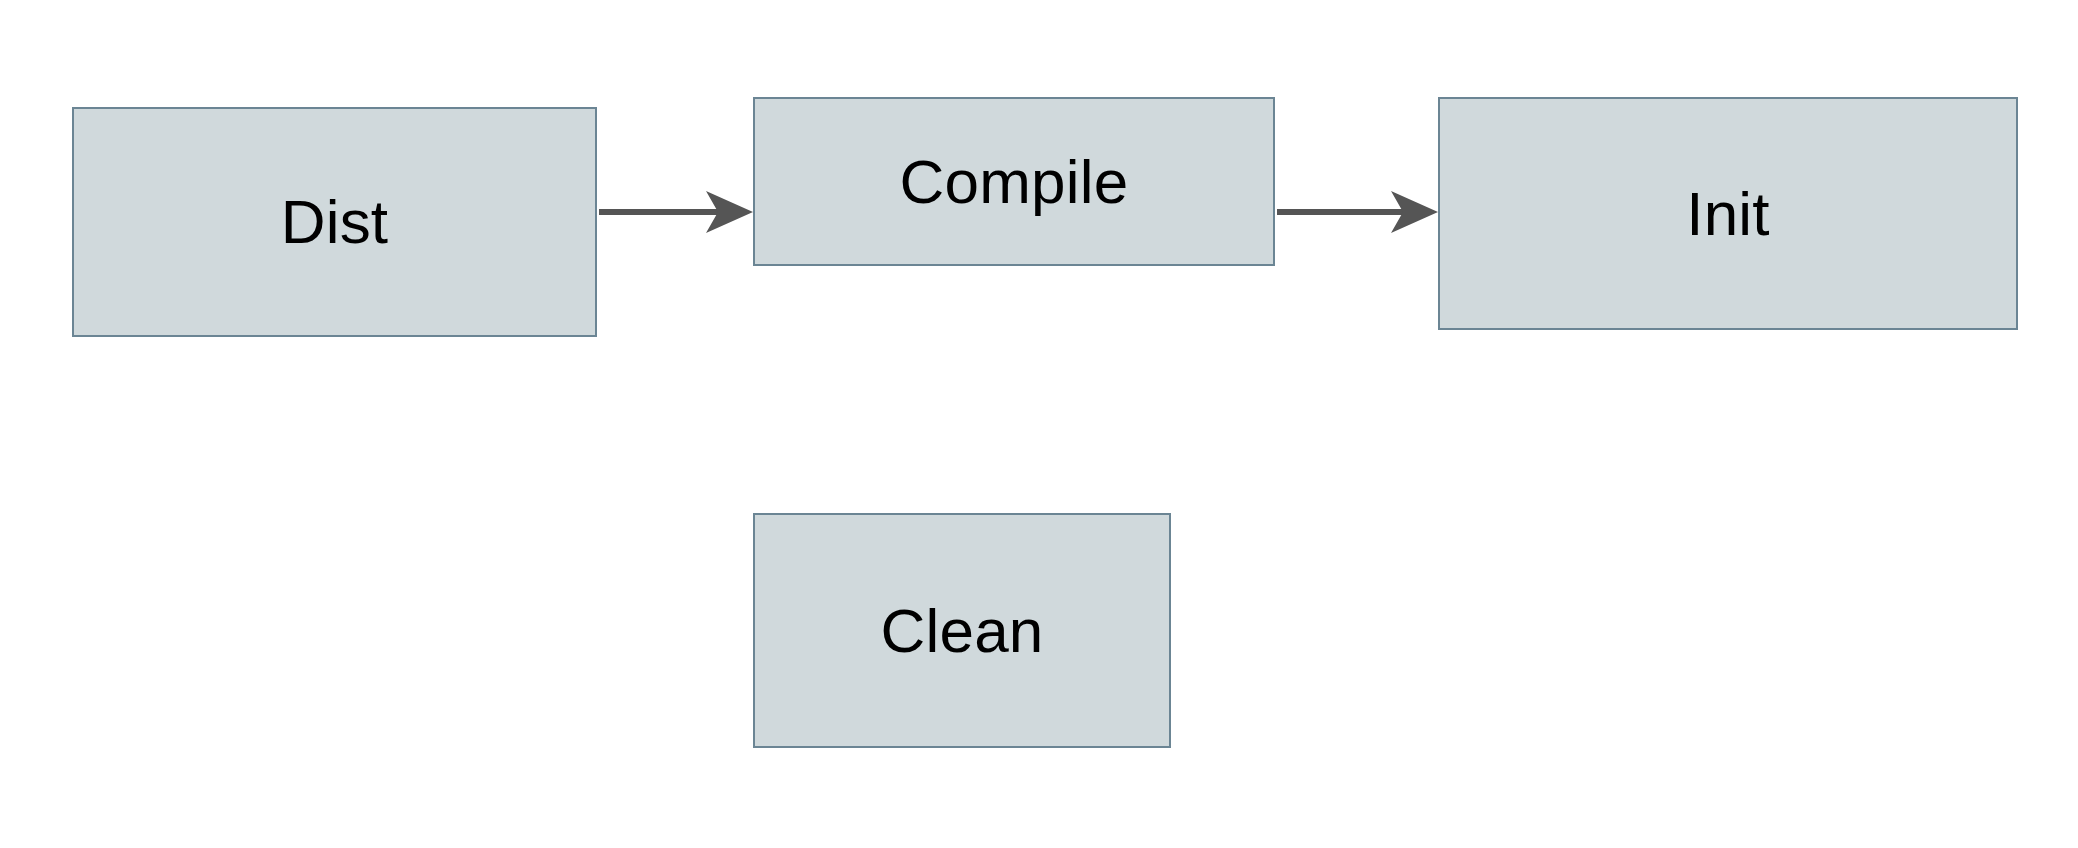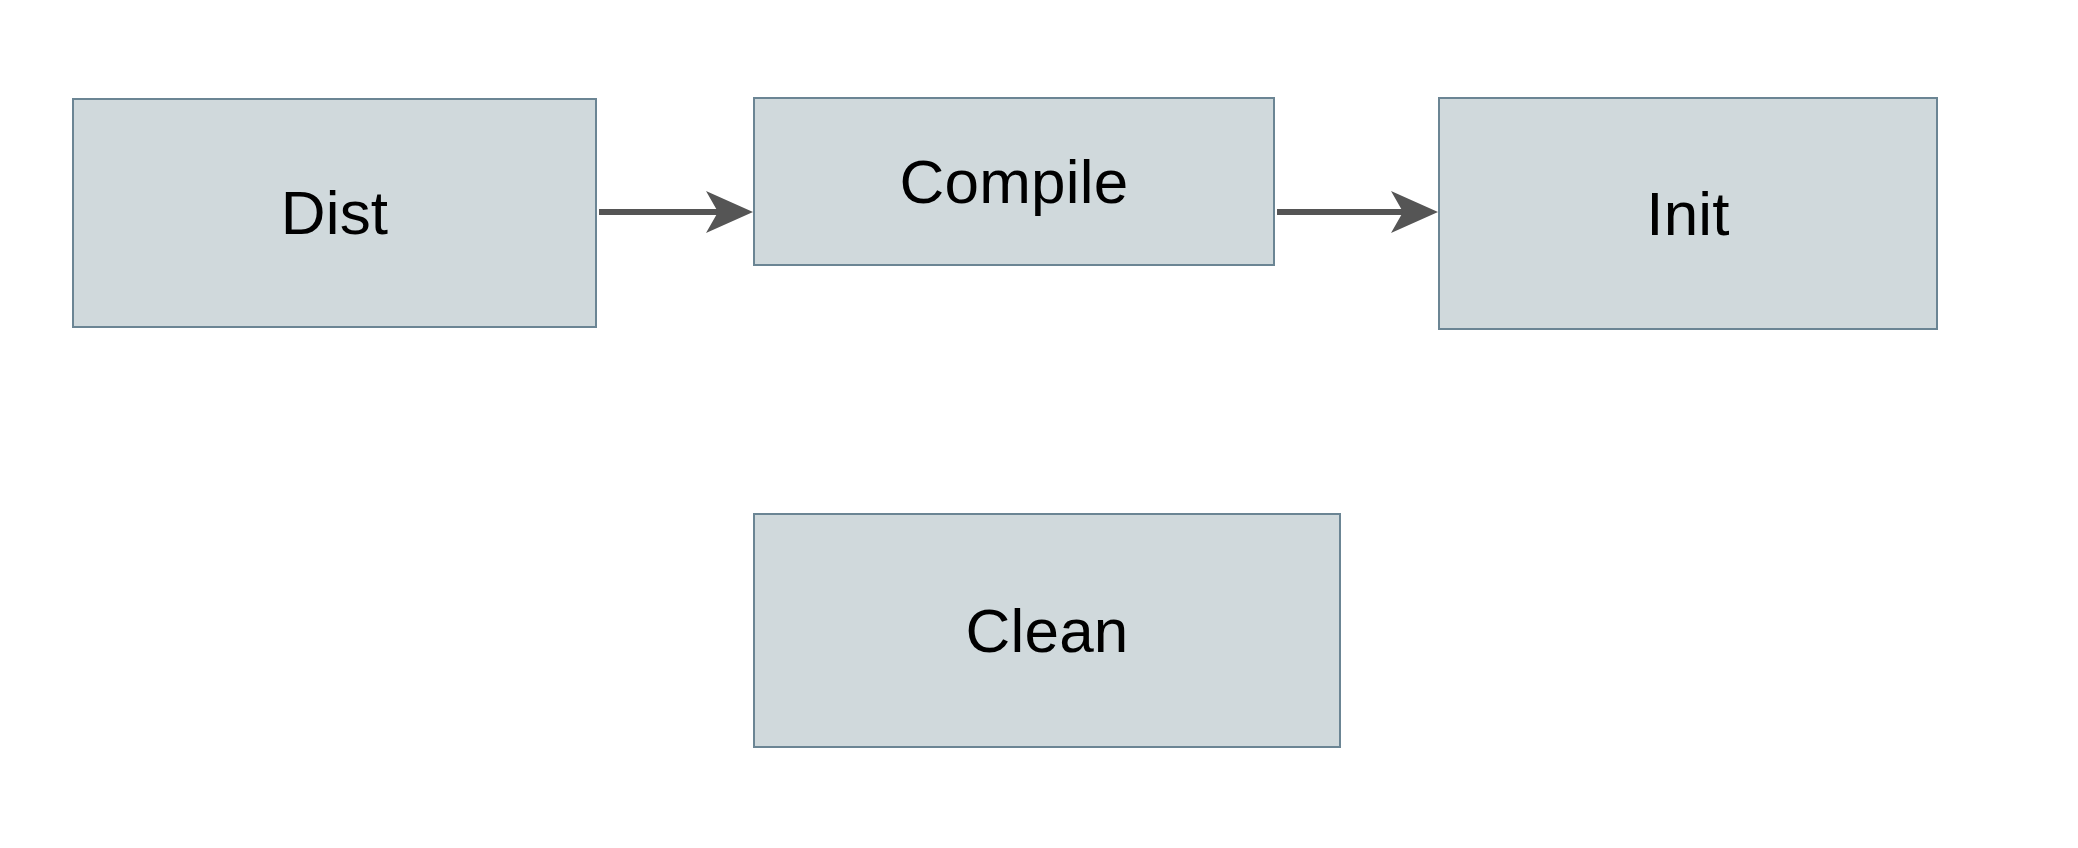--- a/index.html
+++ b/index.html
@@ -48,24 +48,24 @@
     fill: none;
     stroke: #555555;
     stroke-width: 6;
   }
   .edge-head {
     fill: #555555;
     stroke: none;
   }
 
   
-  #node-dist    { left: 72px;   top: 98px;  width: 525px; height: 230px; }
+  #node-dist    { left: 72px;   top: 107px;  width: 525px; height: 230px; }
   #node-compile { left: 753px;  top: 97px;  width: 522px; height: 169px; }
-  #node-init    { left: 1438px; top: 97px;  width: 500px; height: 233px; }
-  #node-clean   { left: 753px;  top: 513px; width: 588px; height: 235px; }
+  #node-init    { left: 1438px; top: 97px;  width: 580px; height: 233px; }
+  #node-clean   { left: 753px;  top: 513px; width: 418px; height: 235px; }
 </style>
 </head>
 <body>
 
 <div id="canvas">
 
   <svg class="edge-layer" viewBox="0 0 2078 848" width="2078" height="848" xmlns="http://www.w3.org/2000/svg">
 
     <g>
       <path class="edge-line" d="M 599 212 L 722 212"></path>

